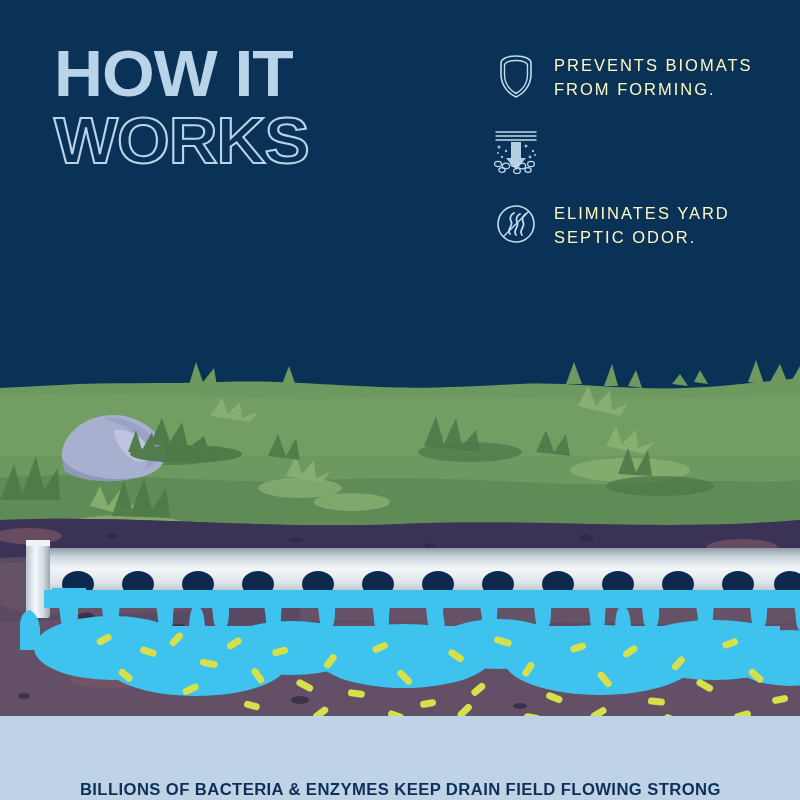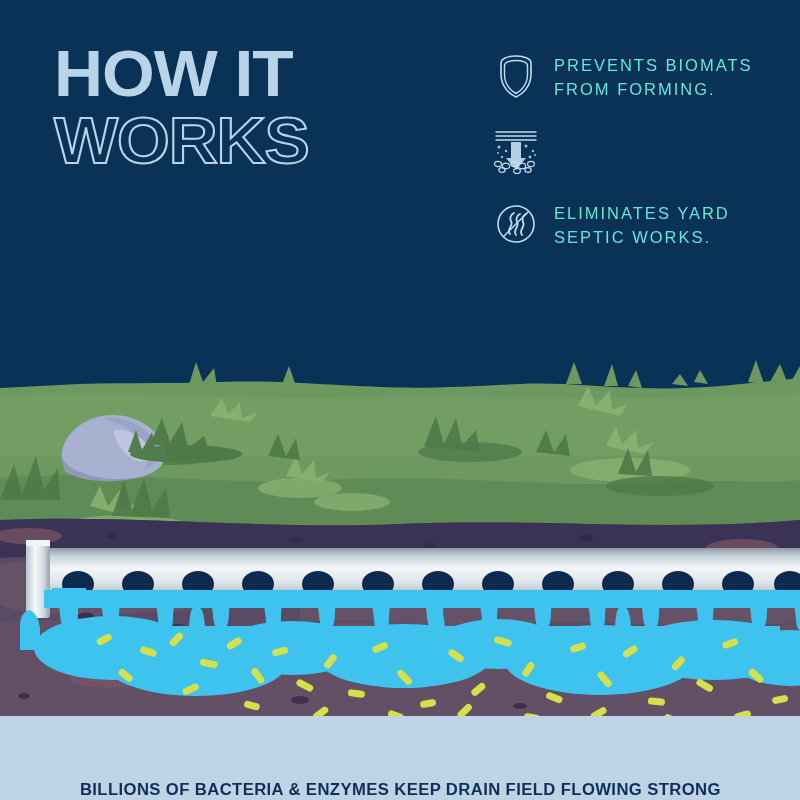--- a/index.html
+++ b/index.html
@@ -36,21 +36,21 @@
     color:transparent;
     -webkit-text-stroke:2px #b9d4e8;
     margin-top:6px;
   }
 
   
   #bullets{position:absolute;left:492px;top:50px;width:300px;}
   .bullet-row{display:flex;align-items:flex-start;margin-bottom:22px;}
   .bullet-icon{width:48px;height:52px;flex:0 0 48px;margin-right:14px;}
   .bullet-text{
-    color:#5eead4;
+    color:#fef9c3;
     font-size:16.5px;
     line-height:1.45;
     letter-spacing:2.0px;
     font-weight:400;
     padding-top:4px;
     white-space:pre-line;
   }
 
   
   #banner-text{
@@ -367,18 +367,18 @@
           <circle cx="24" cy="26" r="18" fill="none" stroke="#c3dcee" stroke-width="1.6"></circle>
           <line x1="11" y1="39" x2="37" y2="13" stroke="#c3dcee" stroke-width="1.5"></line>
           <g fill="none" stroke="#c3dcee" stroke-width="1.8" stroke-linecap="round">
             <path d="M18,36 C14,31 22,28 19,23 C17,19 20,16 22,15"></path>
             <path d="M24,37 C20,32 28,29 25,24 C23,20 26,17 28,16"></path>
             <path d="M30,37 C26,32 34,29 31,24 C29,20 32,17 34,16"></path>
           </g>
         </svg>
       </span>
       <span class="bullet-text">ELIMINATES YARD
-SEPTIC WORKS.</span>
+SEPTIC ODOR.</span>
     </div>
 
   </div>
 
 </div>
 
 </body></html>

